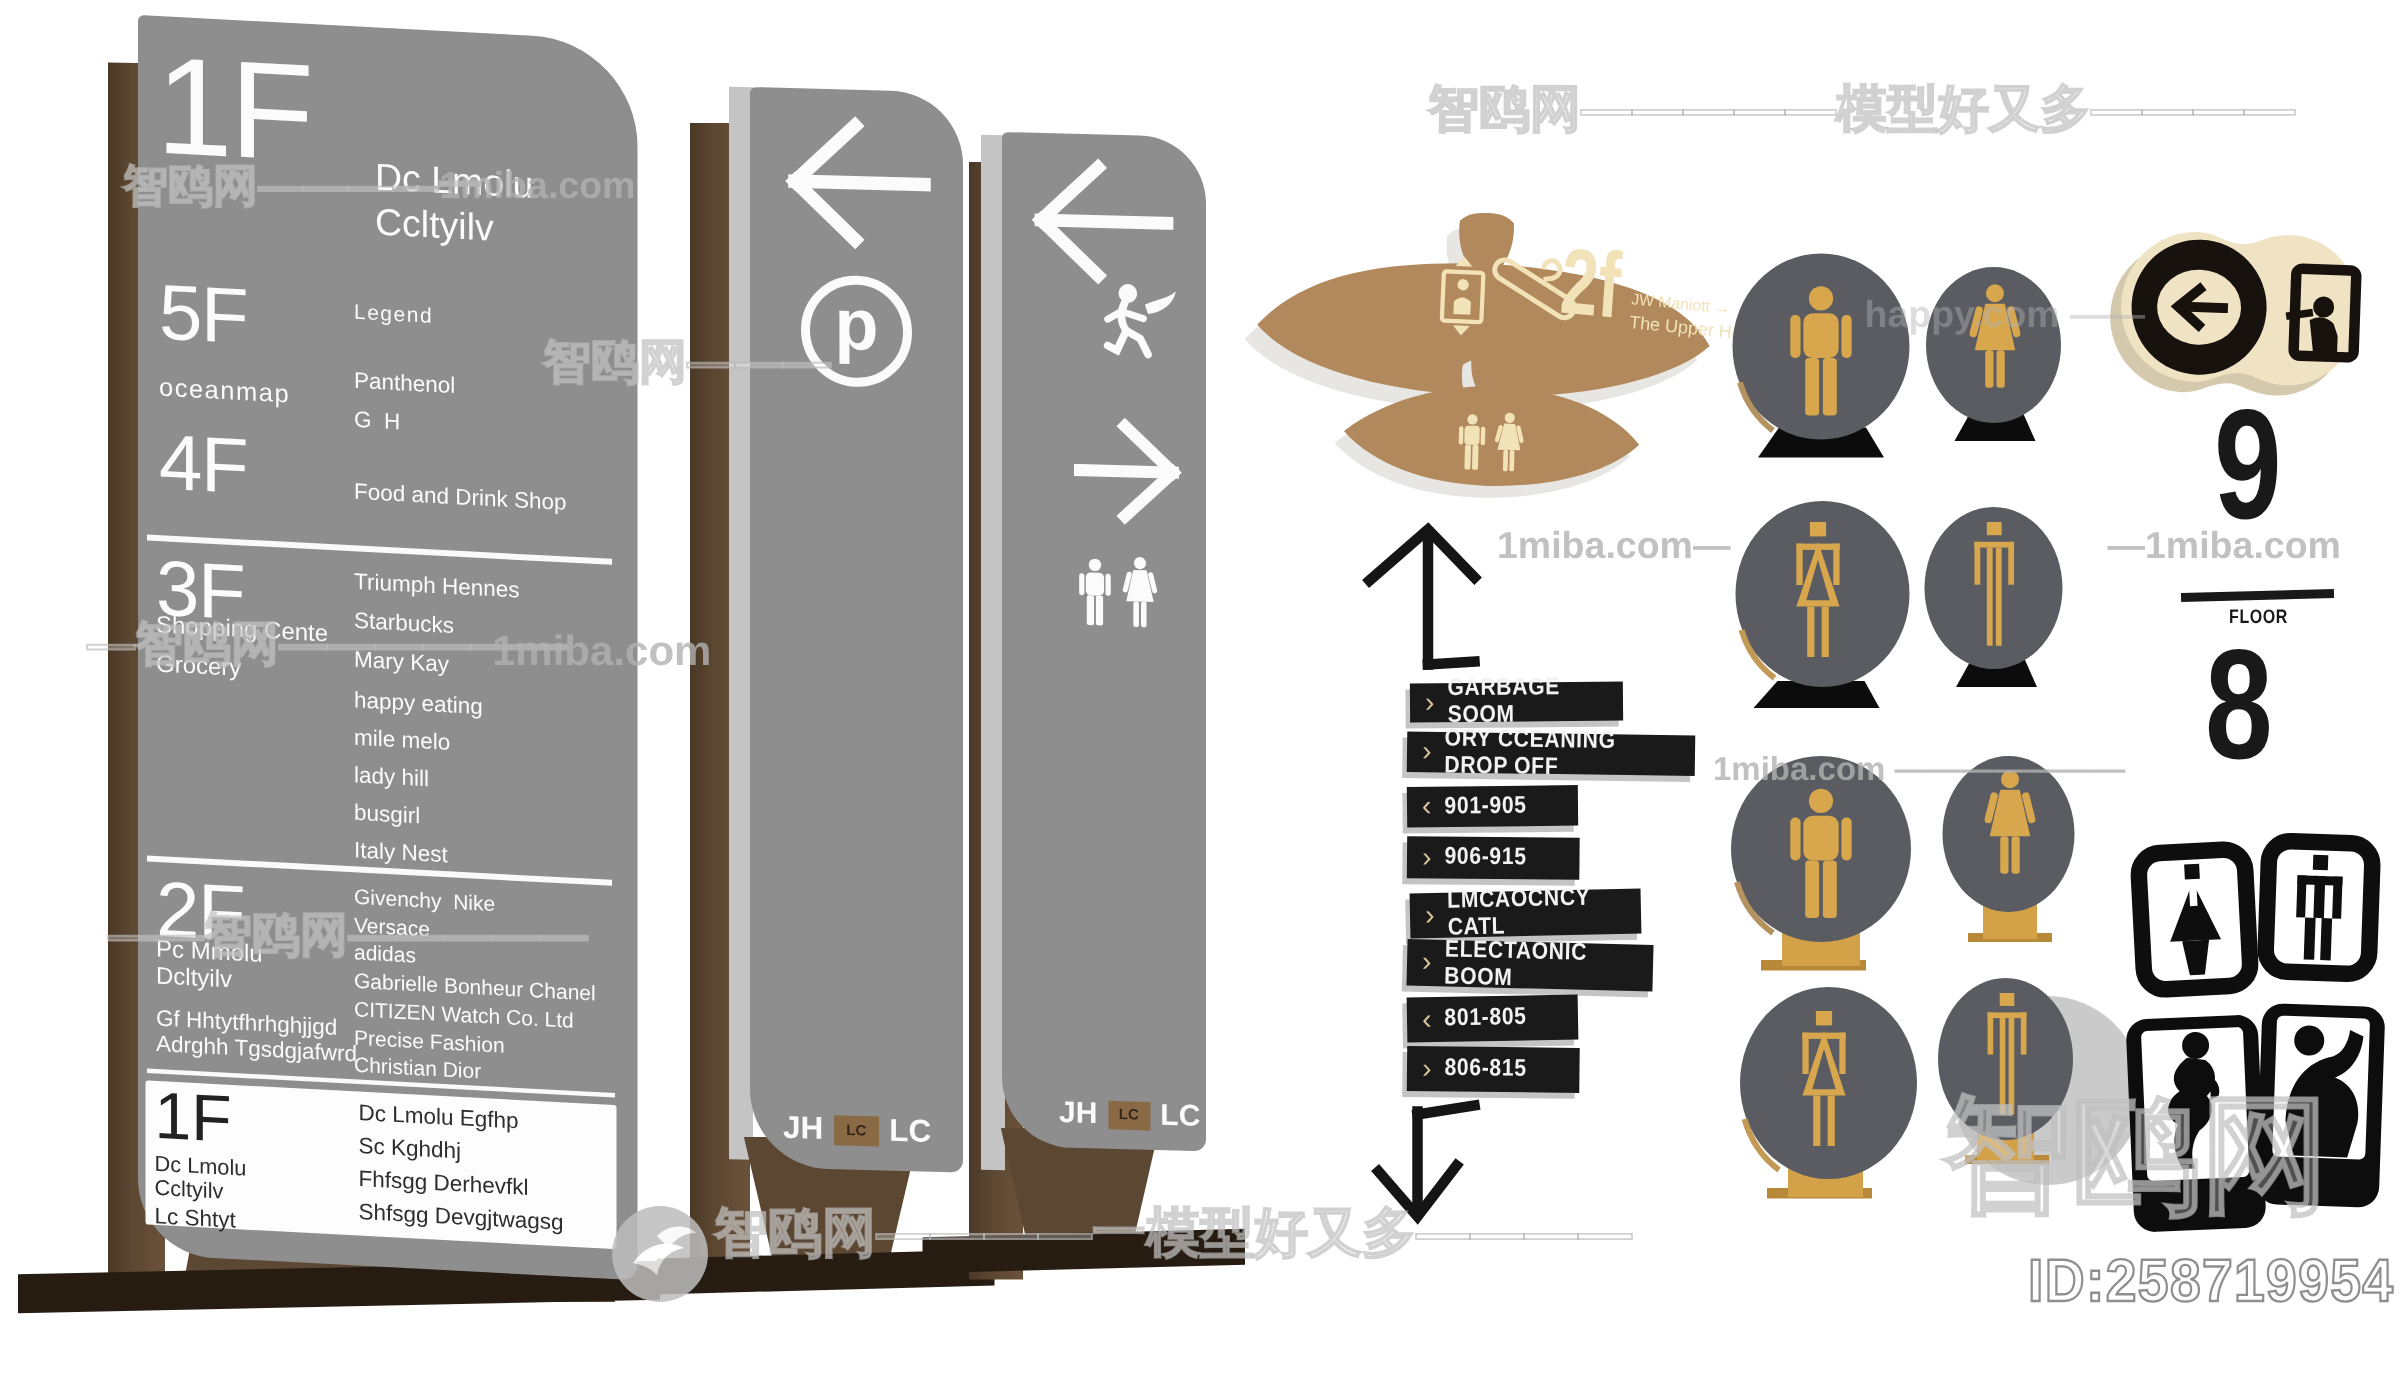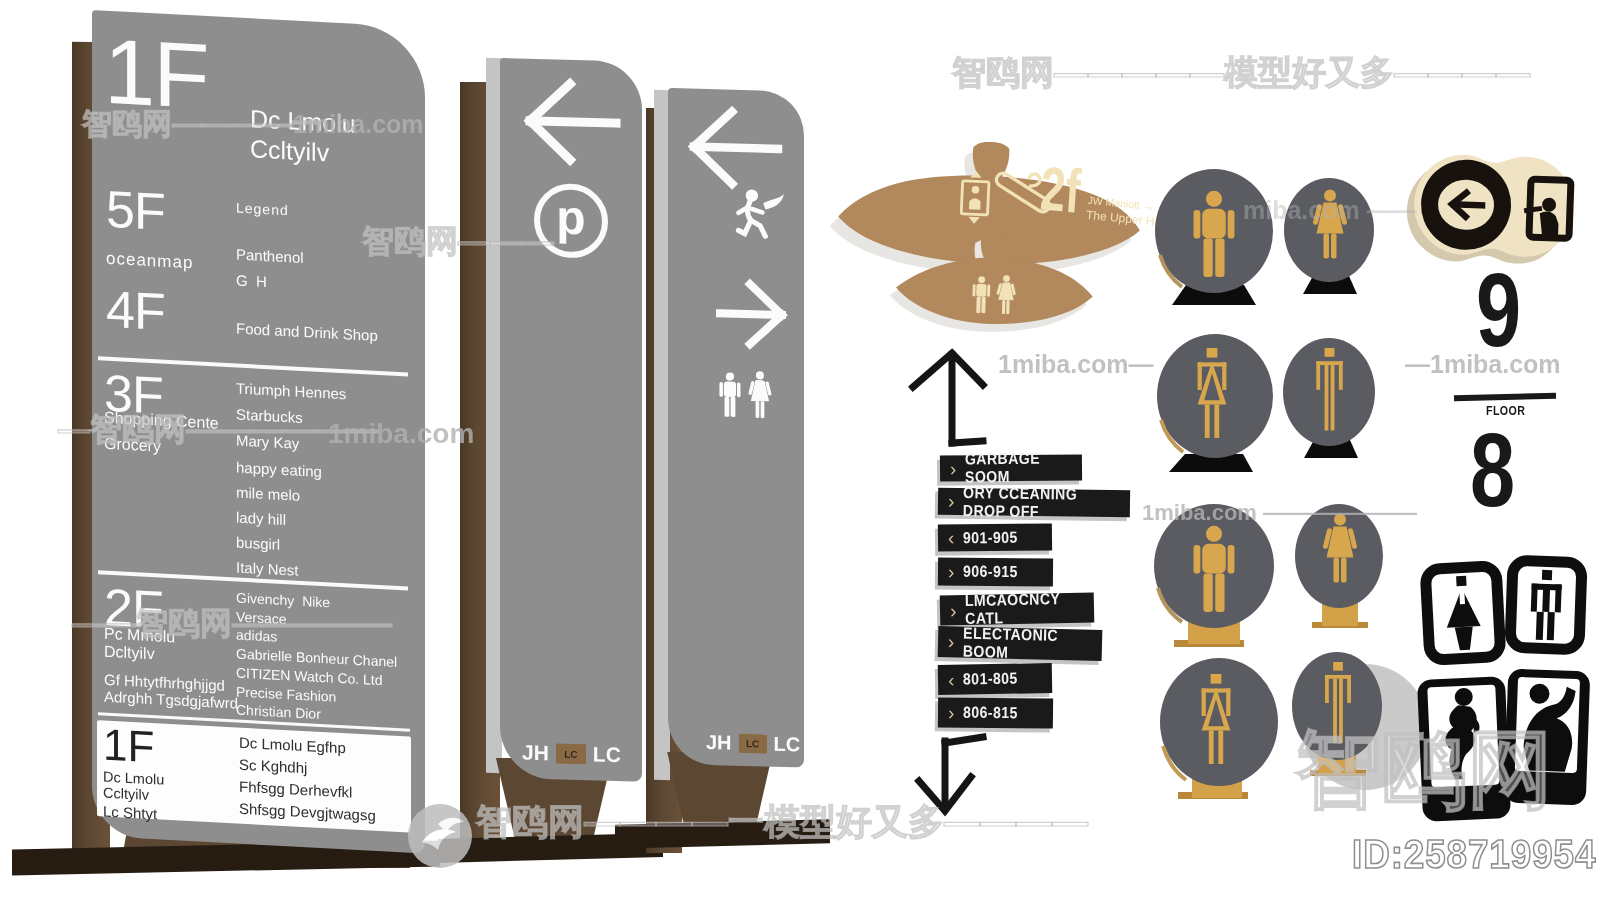--- a/index.html
+++ b/index.html
@@ -401,21 +401,21 @@
   <span class="wm wm-outline" style="left:952px;top:50px;font-size:34px;">智鸥网—————模型好又多————</span>
   <span class="wm wm-outline" style="left:82px;top:104px;font-size:30px;text-align:center;">智鸥网————一</span>
   <span class="wm wm-gray" style="left:268px;top:110px;font-size:25px;">—1miba.com</span>
   <span class="wm wm-outline" style="left:58px;top:408px;font-size:32px;">—智鸥网——————</span>
   <span class="wm wm-outline" style="left:362px;top:220px;font-size:32px;">智鸥网———</span>
   <span class="wm wm-gray" style="left:328px;top:418px;font-size:28px;">1miba.com</span>
   <span class="wm wm-outline" style="left:72px;top:602px;font-size:32px;">——智鸥网—————</span>
   <span class="wm wm-gray" style="left:998px;top:350px;font-size:25px;">1miba.com—</span>
   <span class="wm wm-gray" style="left:1405px;top:350px;font-size:25px;">—1miba.com</span>
   <span class="wm wm-gray" style="left:1142px;top:500px;font-size:22px;">1miba.com ———————</span>
-  <span class="wm wm-gray" style="left:1243px;top:196px;font-size:25px;opacity:.55;">miba.com ——</span>
+  <span class="wm wm-gray" style="left:1243px;top:196px;font-size:25px;opacity:.55;">happy.com ——</span>
   <span class="wm wm-outline" style="left:476px;top:798px;font-size:36px;">智鸥网————一模型好又多————</span>
   <span class="wm wm-outline" style="left:1295px;top:712px;font-size:86px;">智鸥网</span>
   <span class="wm wm-id" style="left:1352px;top:832px;font-size:40px;transform:scaleX(.92);transform-origin:left top;">ID:258719954</span>
 
   <div class="logo-circle" style="left:408px;top:804px;width:64px;height:64px;opacity:.85;z-index:5;">
     <svg width="64" height="64" viewBox="0 0 64 64">
       <path d="M14,38 C22,26 36,22 48,28 C38,30 32,36 30,46 C24,40 18,39 14,38 Z" fill="#fff"></path>
       <path d="M30,20 C38,12 50,12 56,18 C48,18 42,22 38,28 Z" fill="#fff" opacity=".9"></path>
     </svg>
   </div>

